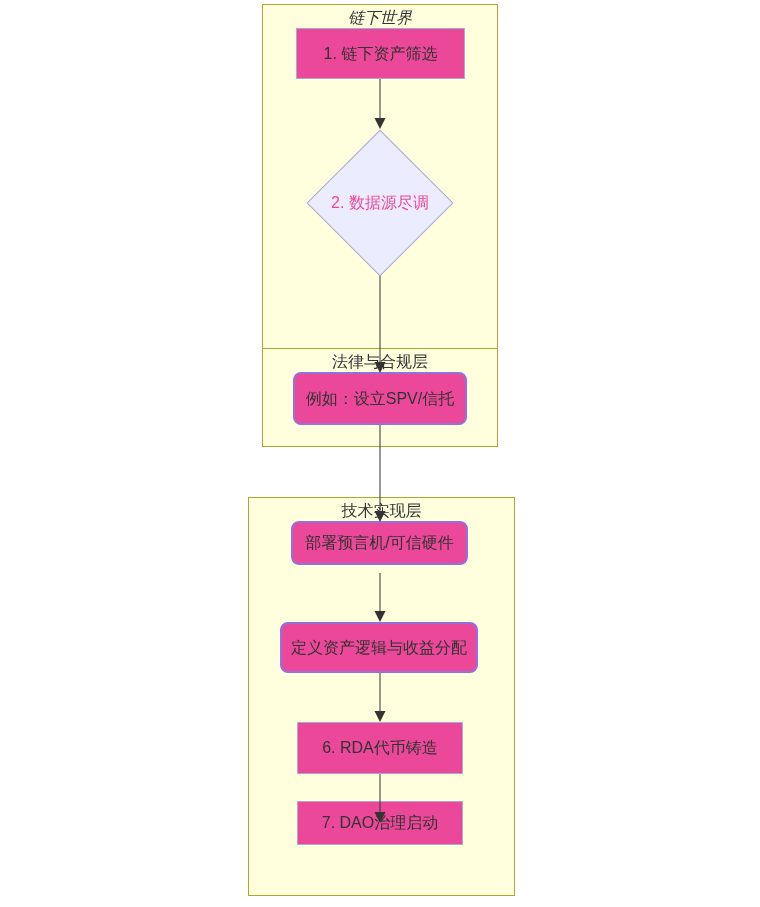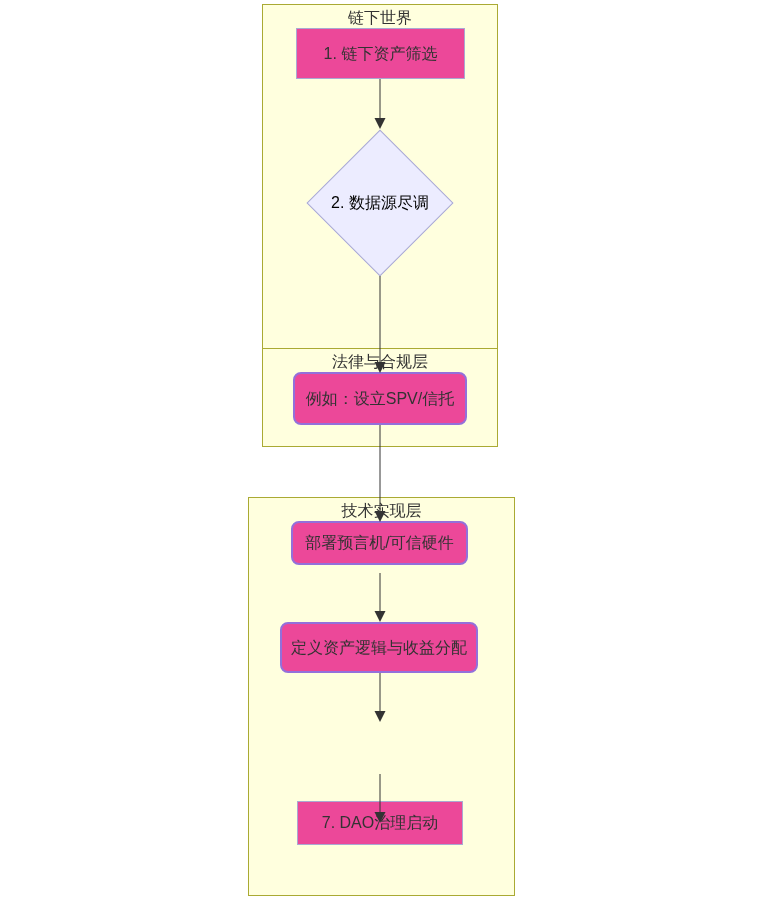--- a/index.html
+++ b/index.html
@@ -54,38 +54,38 @@
     transform: rotate(45deg);
     z-index: 4;
   }
   .diamond-label {
     position: absolute;
     display: flex;
     align-items: center;
     justify-content: center;
     text-align: right;
     font-size: 16px;
-    color: #000000;
+    color: #ec4899;
     z-index: 5;
   }
   svg.arrows {
     position: absolute;
     left: 0; top: 0;
     z-index: 10;
     pointer-events: none;
   }
   svg.arrows line    { stroke: #333333; stroke-width: 1; }
   svg.arrows polygon { fill: #333333; }
 </style>
 </head>
 <body>
 
 <div id="canvas">
 
-  <div class="cluster" style="left:262px; top:4px; width:236px; height:364px;">
+  <div class="cluster" style="left:262px; top:4px; width:236px; height:364px;font-style:italic;">
     <div class="cluster-title">链下世界</div>
   </div>
 
   <div class="cluster" style="left:262px; top:348px; width:236px; height:99px;">
     <div class="cluster-title">法律与合规层</div>
   </div>
 
   <div class="cluster" style="left:248px; top:497px; width:267px; height:399px;">
     <div class="cluster-title">技术实现层</div>
   </div>
@@ -94,20 +94,21 @@
 
   <div class="diamond-shape" style="left:328px; top:151px;"></div>
   <div class="diamond-label" style="left:305px; top:186px; width:150px; height:34px;">2. 数据源尽调</div>
 
   <div class="node rounded" style="left:293px; top:372px; width:174px; height:53px;">例如：设立SPV/信托</div>
 
   <div class="node rounded" style="left:291px; top:521px; width:177px; height:44px;">部署预言机/可信硬件</div>
 
   <div class="node rounded" style="left:280px; top:622px; width:198px; height:51px;">定义资产逻辑与收益分配</div>
 
+  <div class="node rect" style="left:297px; top:722px; width:166px; height:52px;">6. RDA代币铸造</div>
 
   <div class="node rect" style="left:297px; top:801px; width:166px; height:44px;">7. DAO治理启动</div>
 
   <svg class="arrows" width="760" height="907" viewBox="0 0 760 907">
     <g>
       <line x1="380" y1="79" x2="380" y2="119"></line>
       <polygon points="374.5,118 385.5,118 380,129"></polygon>
     </g>
     <g>
       <line x1="380" y1="276" x2="380" y2="363"></line>

